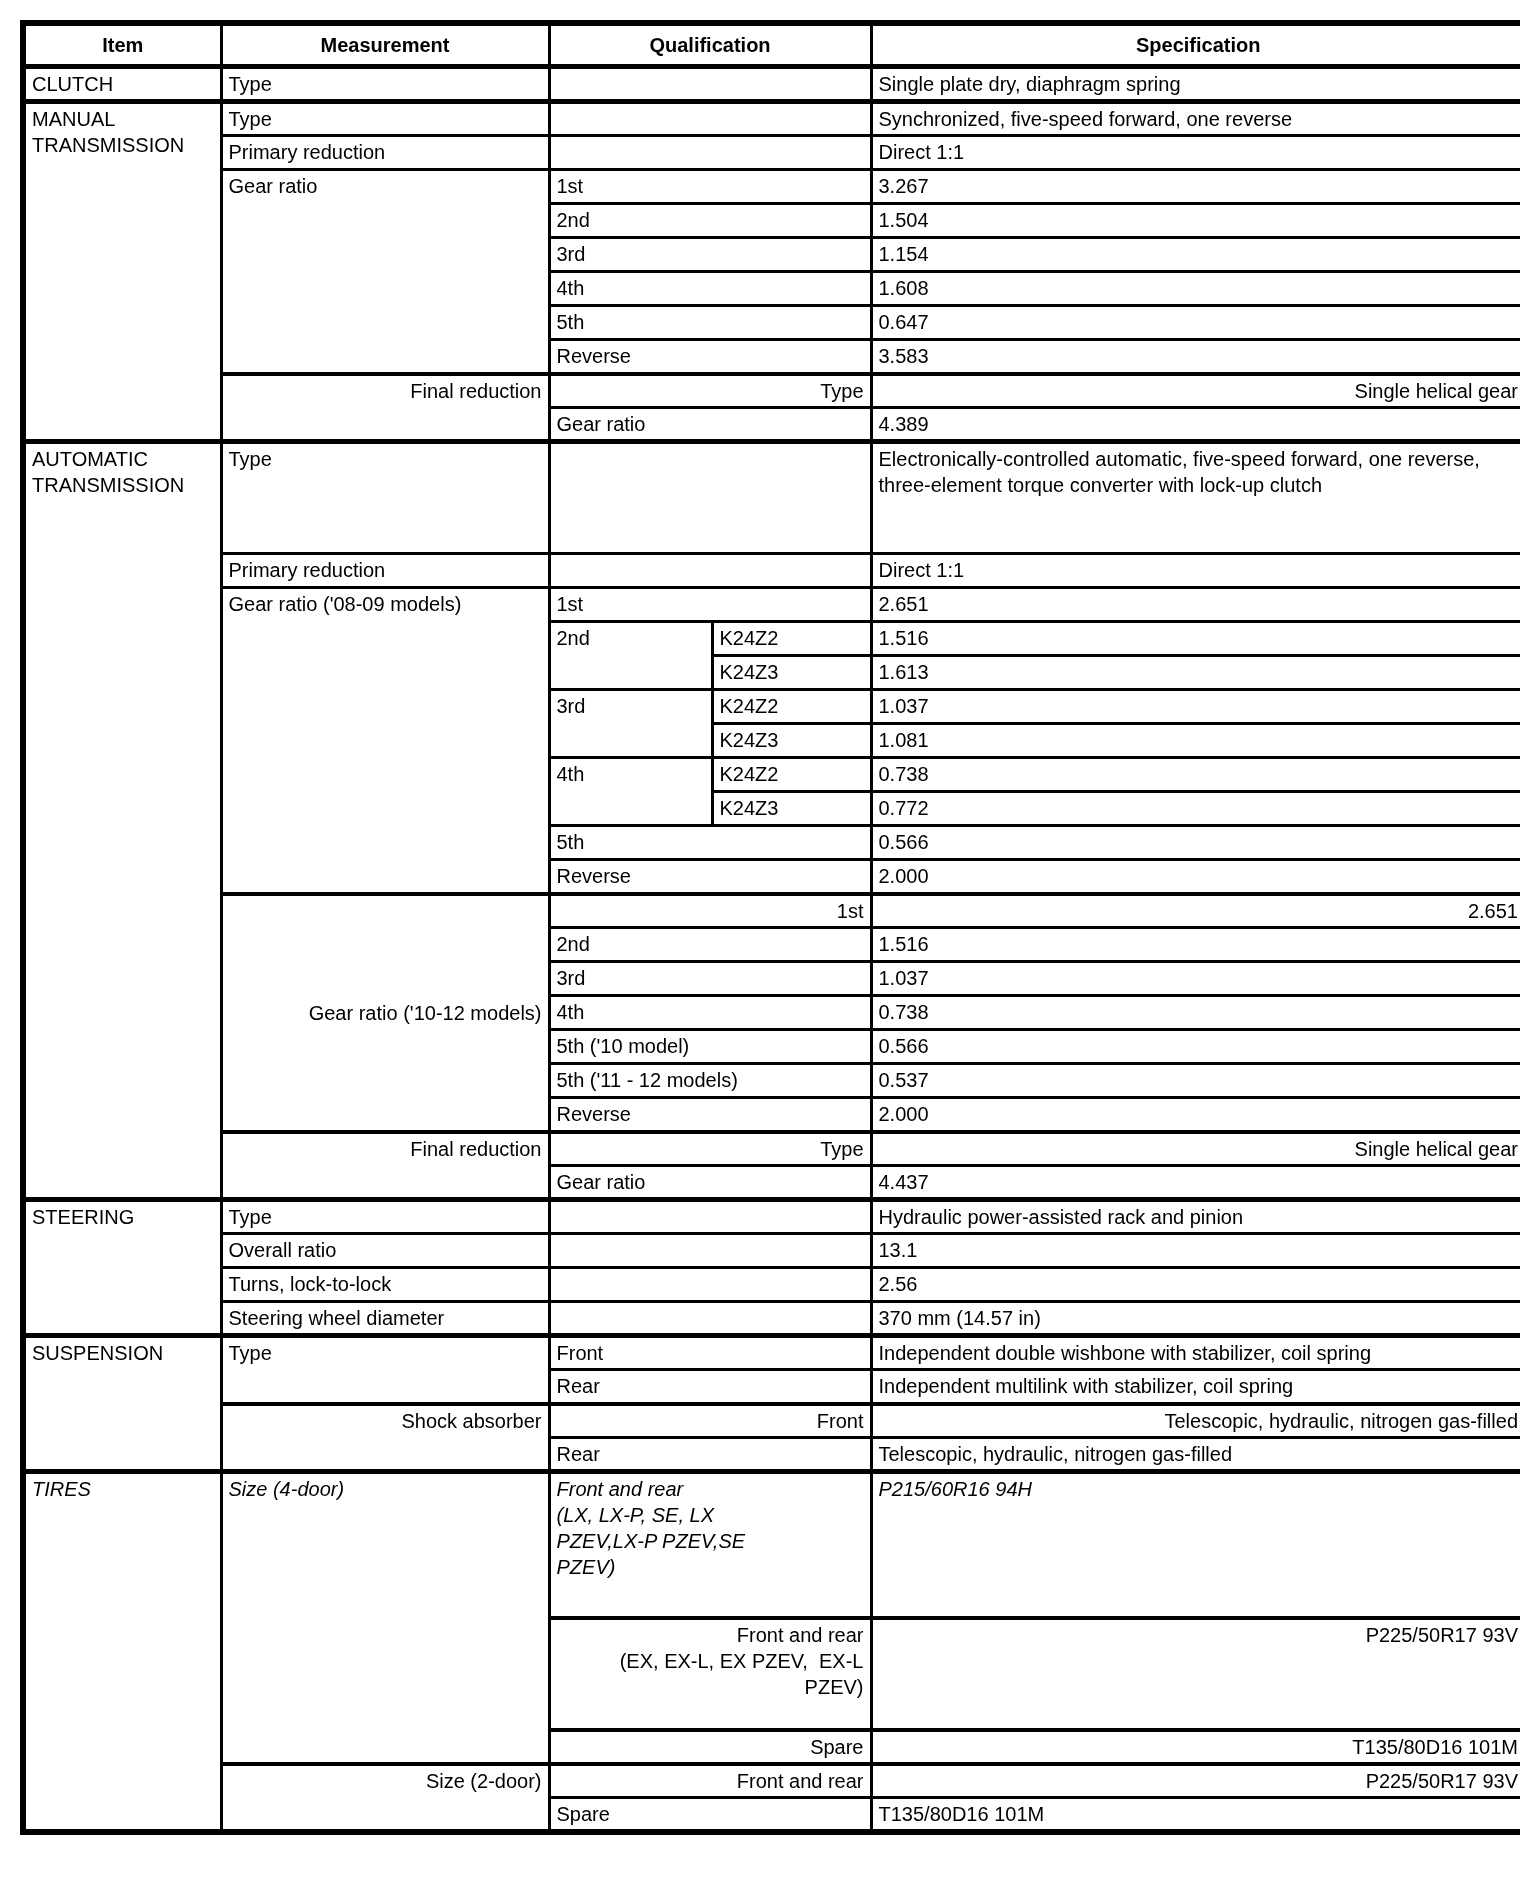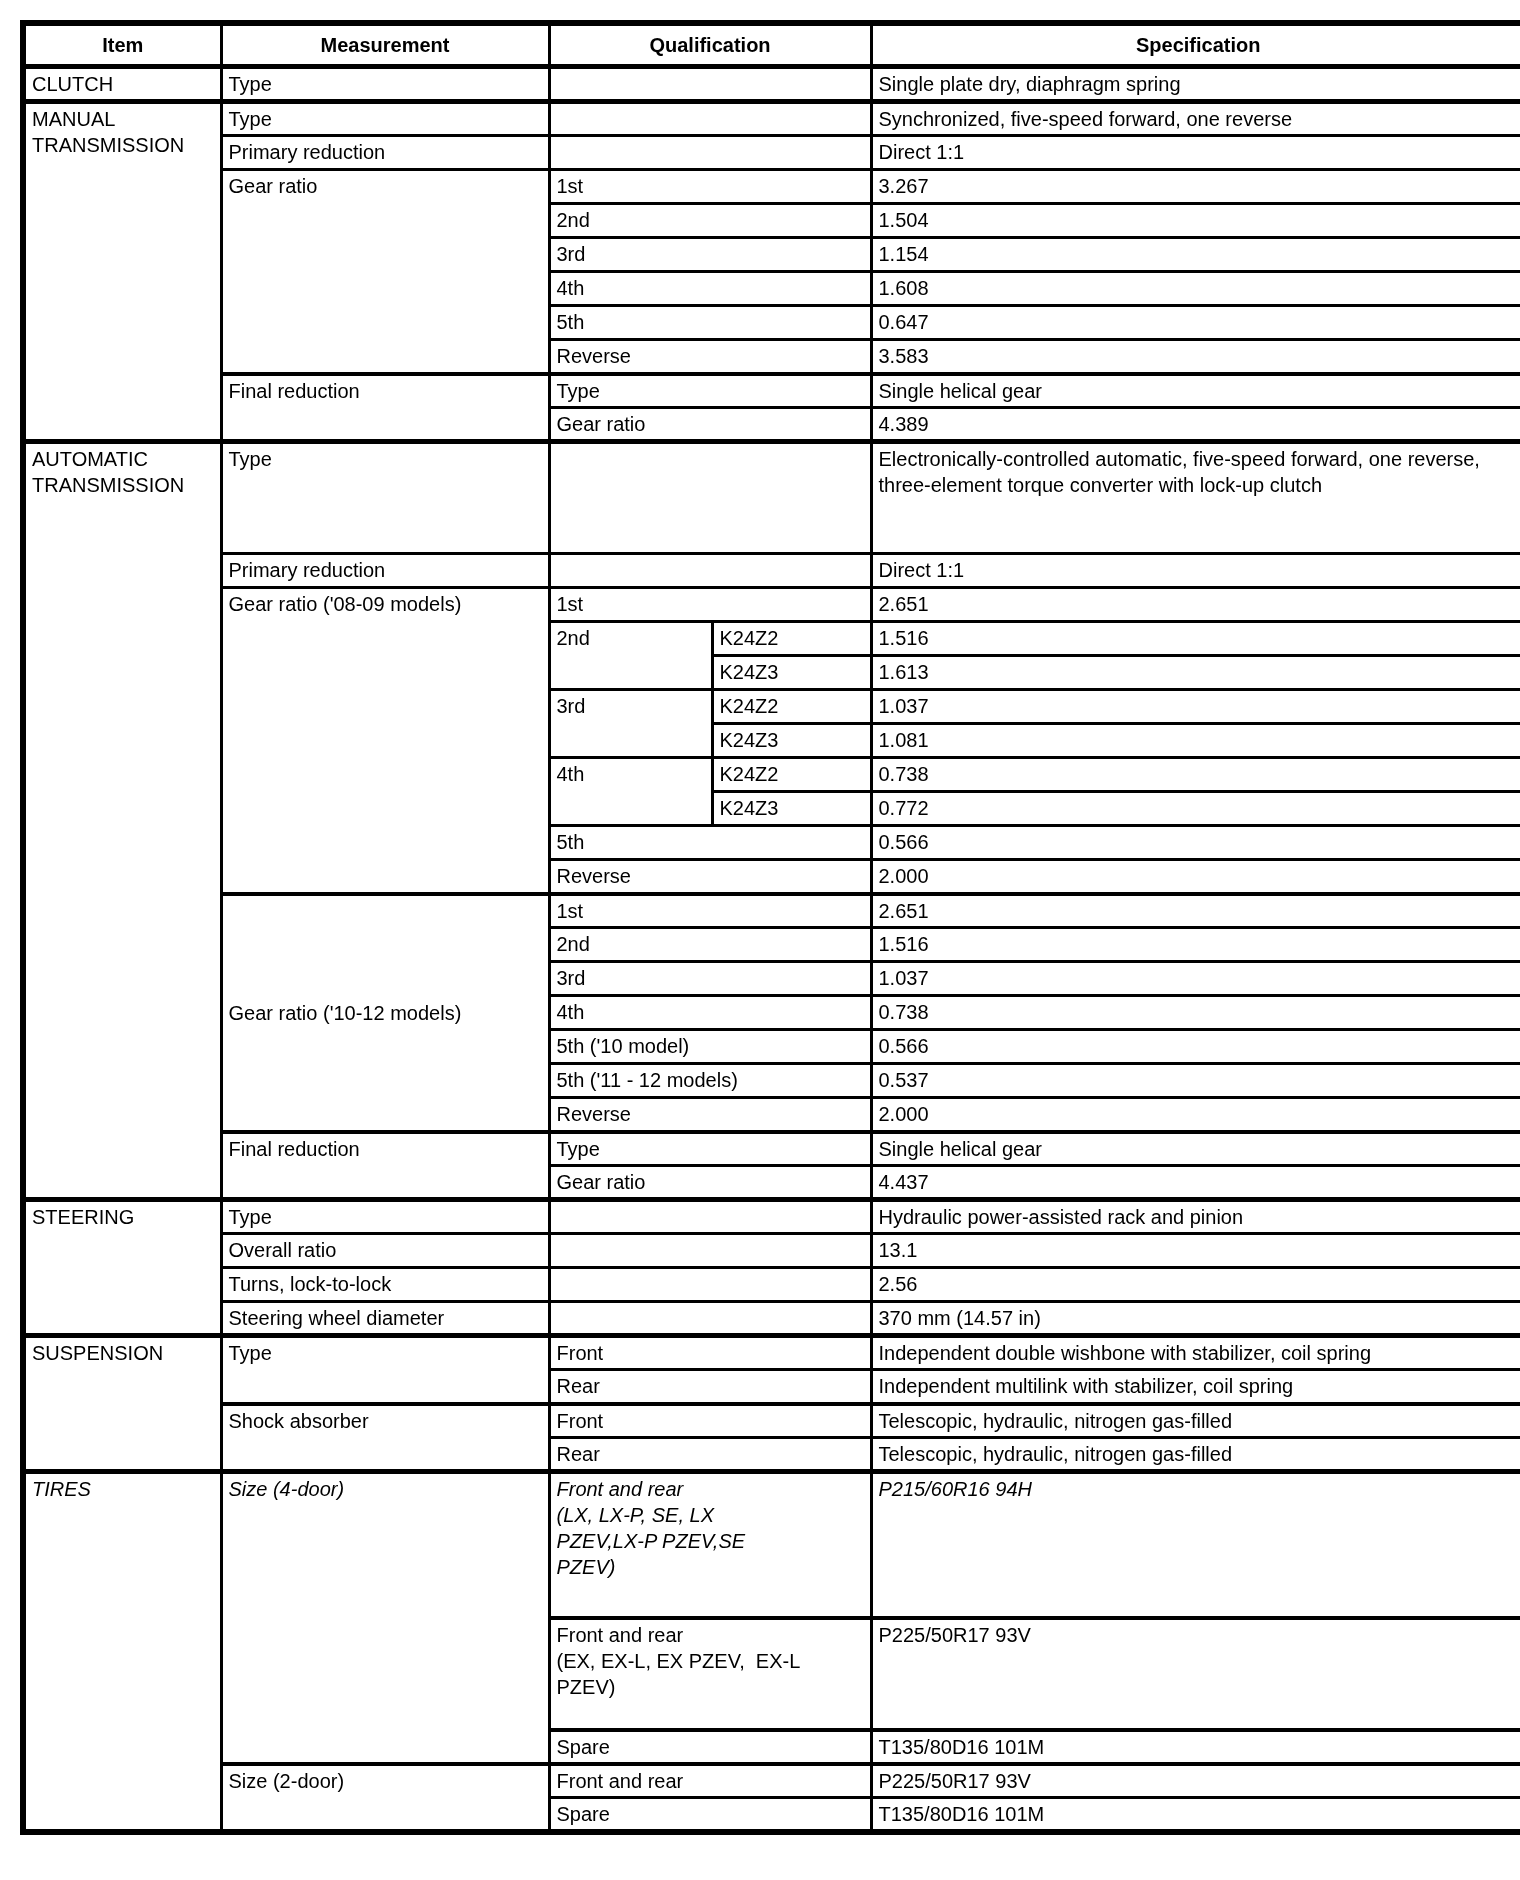--- a/index.html
+++ b/index.html
@@ -27,21 +27,21 @@
   }
   table.spec tr { height: 34px; }
   table.spec thead th {
     font-weight: bold;
     text-align: center;
     vertical-align: middle;
     border-bottom-width: 5px;
     height: 34px;
   }
   table.spec tr.sec > th, table.spec tr.sec > td { border-top-width: 5px; }
-  table.spec tr.grp > td { border-top-width: 4px; }
+  table.spec tr.grp > td { border-top-width: 4px; text-align: right; }
   table.spec td.va-m { vertical-align: middle; margin-top: 36px; }
 </style>
 </head>
 <body>
 
 <div class="page">
   <table class="spec">
     <colgroup>
       <col style="width:198px">
       <col style="width:328px">

